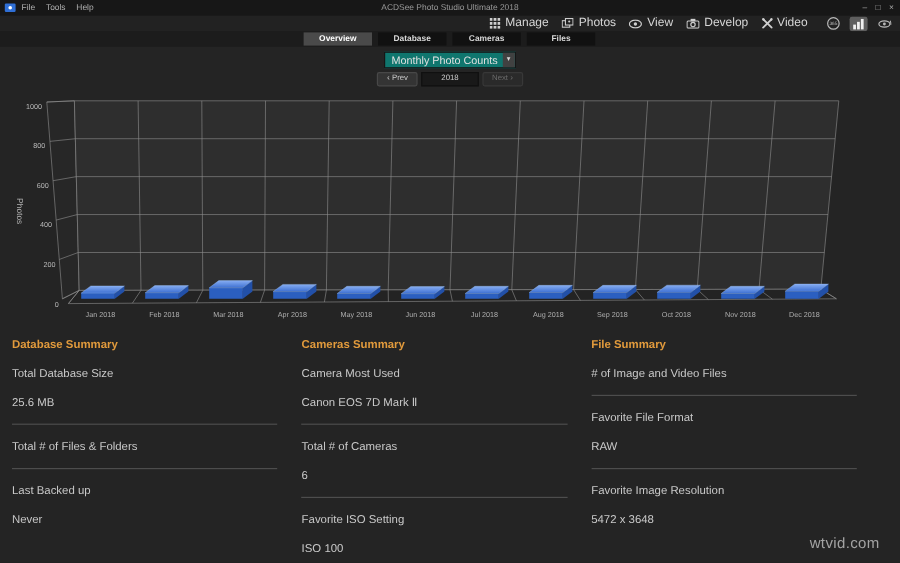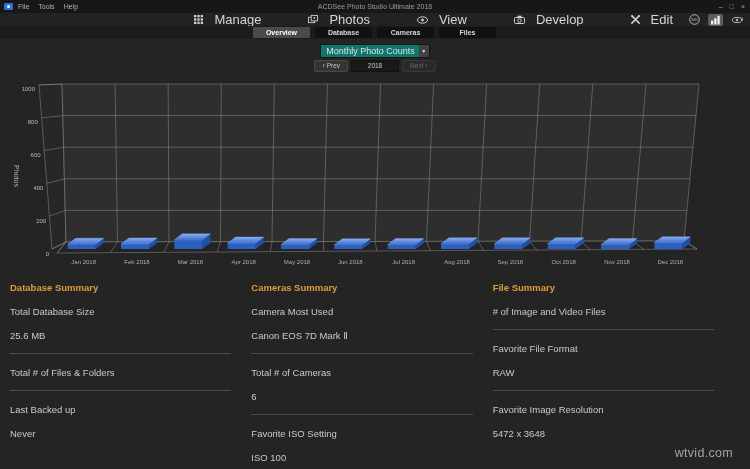--- a/index.html
+++ b/index.html
@@ -15,21 +15,21 @@
   .app-icon::after { content: ""; width: 3px; height: 3px; background: #fff; border-radius: 50%; }
   .menu-item { font-size: 7px; color: #b0b0b0; margin-right: 9px; cursor: default; }
   .win-title { position: absolute; left: 0; right: 0; text-align: center; font-size: 7px; color: #9a9a9a; pointer-events: none; }
   .winctrls { margin-left: auto; display: flex; gap: 7px; padding-right: 5px; z-index: 2; }
   .winctrls span { font-size: 7px; color: #a8a8a8; line-height: 13px; }
 
   
   .toolbar { position: absolute; top: 13px; left: 0; width: 750px; height: 13px;
              background: #222222; display: flex; align-items: center; justify-content: flex-end;
              padding-right: 5px; gap: 11px; }
-  .mode-btn { display: inline-flex; align-items: center; gap: 11px; font-size: 13px; color: #d6d6d6; cursor: default; margin-left: 36px; }
+  .mode-btn { display: inline-flex; align-items: center; gap: 4px; font-size: 10px; color: #d6d6d6; cursor: default; }
   .mode-btn svg { display: block; }
   .icon-cluster { display: inline-flex; align-items: center; gap: 6px; margin-left: 3px; }
   .icon-btn { display: inline-flex; align-items: center; justify-content: center; padding: 1px 2px; border-radius: 2px; }
   .icon-btn.active { background: #5e5e5e; }
 
   
   .tabrow { position: absolute; top: 26px; left: 0; width: 750px; height: 13px; background: #1c1c1c; }
   .tabs { position: absolute; left: 253px; top: 1px; display: flex; gap: 5px; }
   .tab { width: 57px; height: 11px; line-height: 11px; text-align: center; font-size: 7px; font-weight: bold;
          color: #d8d8d8; background: #111111; cursor: default; }
@@ -121,21 +121,21 @@
         <circle cx="5.5" cy="5.5" r="1.8" fill="none" stroke="#cfcfcf" stroke-width="1"></circle>
       </svg>
       <span>Develop</span>
     </span>
     <span class="mode-btn">
       <svg width="9" height="9" viewBox="0 0 10 10">
         <path d="M1,1 L9,9 M9,1 L1,9" stroke="#cfcfcf" stroke-width="1.7" stroke-linecap="round"></path>
         <circle cx="1.4" cy="1.4" r="1.1" fill="#cfcfcf"></circle>
           <circle cx="8.6" cy="1.4" r="1.1" fill="#cfcfcf"></circle>
       </svg>
-      <span>Edit</span>
+      <span>Video</span>
     </span>
     <span class="icon-cluster">
       <span class="icon-btn">
         <svg width="11" height="11" viewBox="0 0 11 11">
           <circle cx="5.5" cy="5.5" r="4.8" fill="none" stroke="#b8b8b8" stroke-width="1"></circle>
           <text x="5.5" y="7.2" font-size="4" fill="#b8b8b8" text-anchor="middle" font-family="Liberation Sans, sans-serif">365</text>
         </svg>
       </span>
       <span class="icon-btn active">
         <svg width="11" height="10" viewBox="0 0 11 10">

